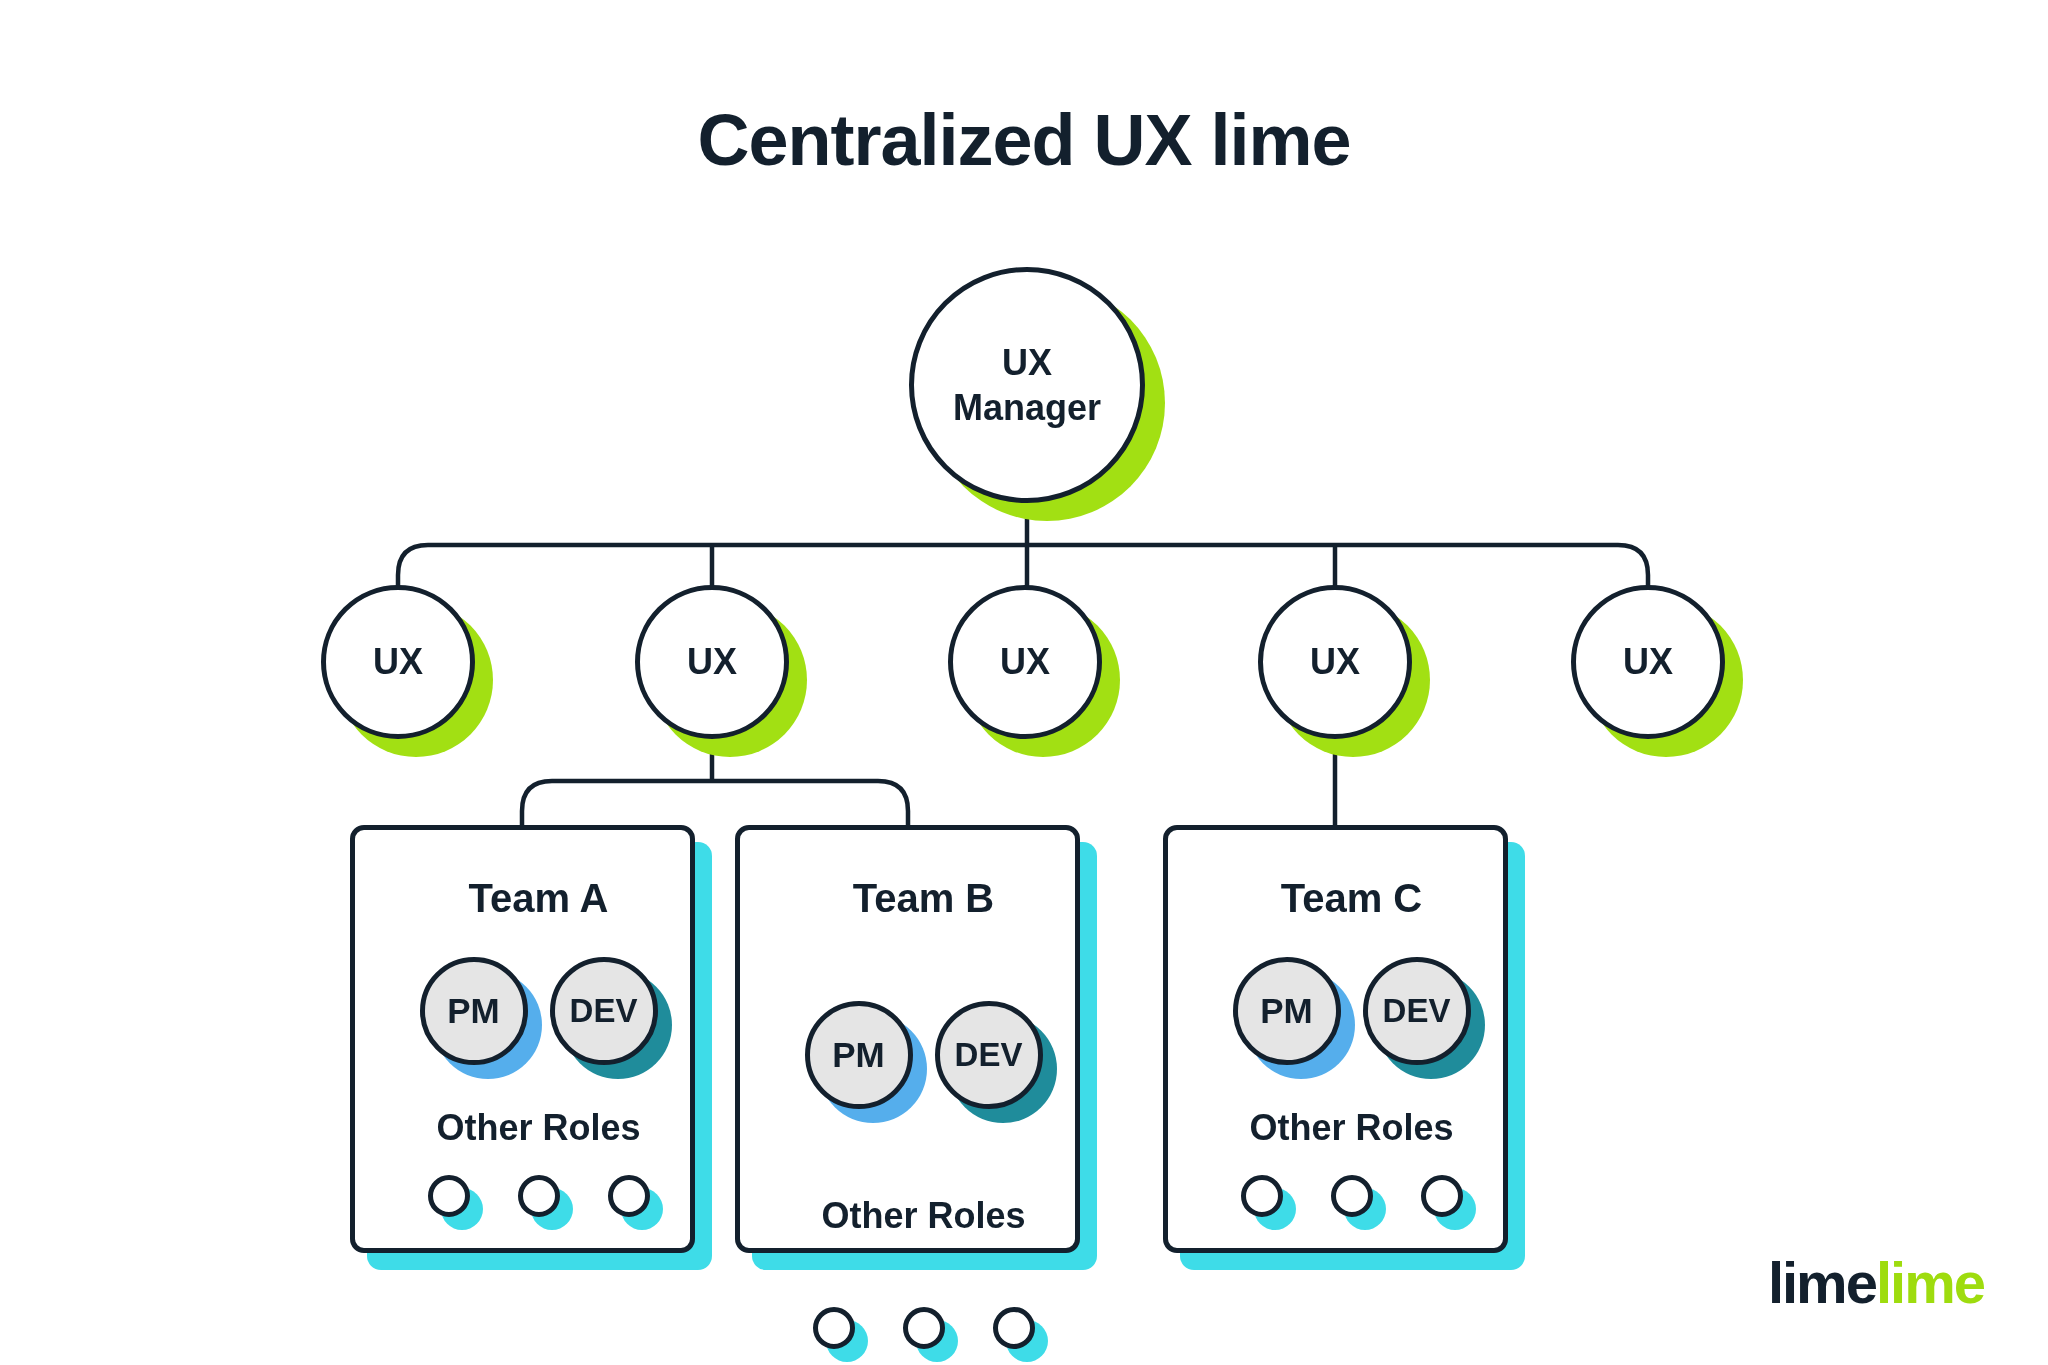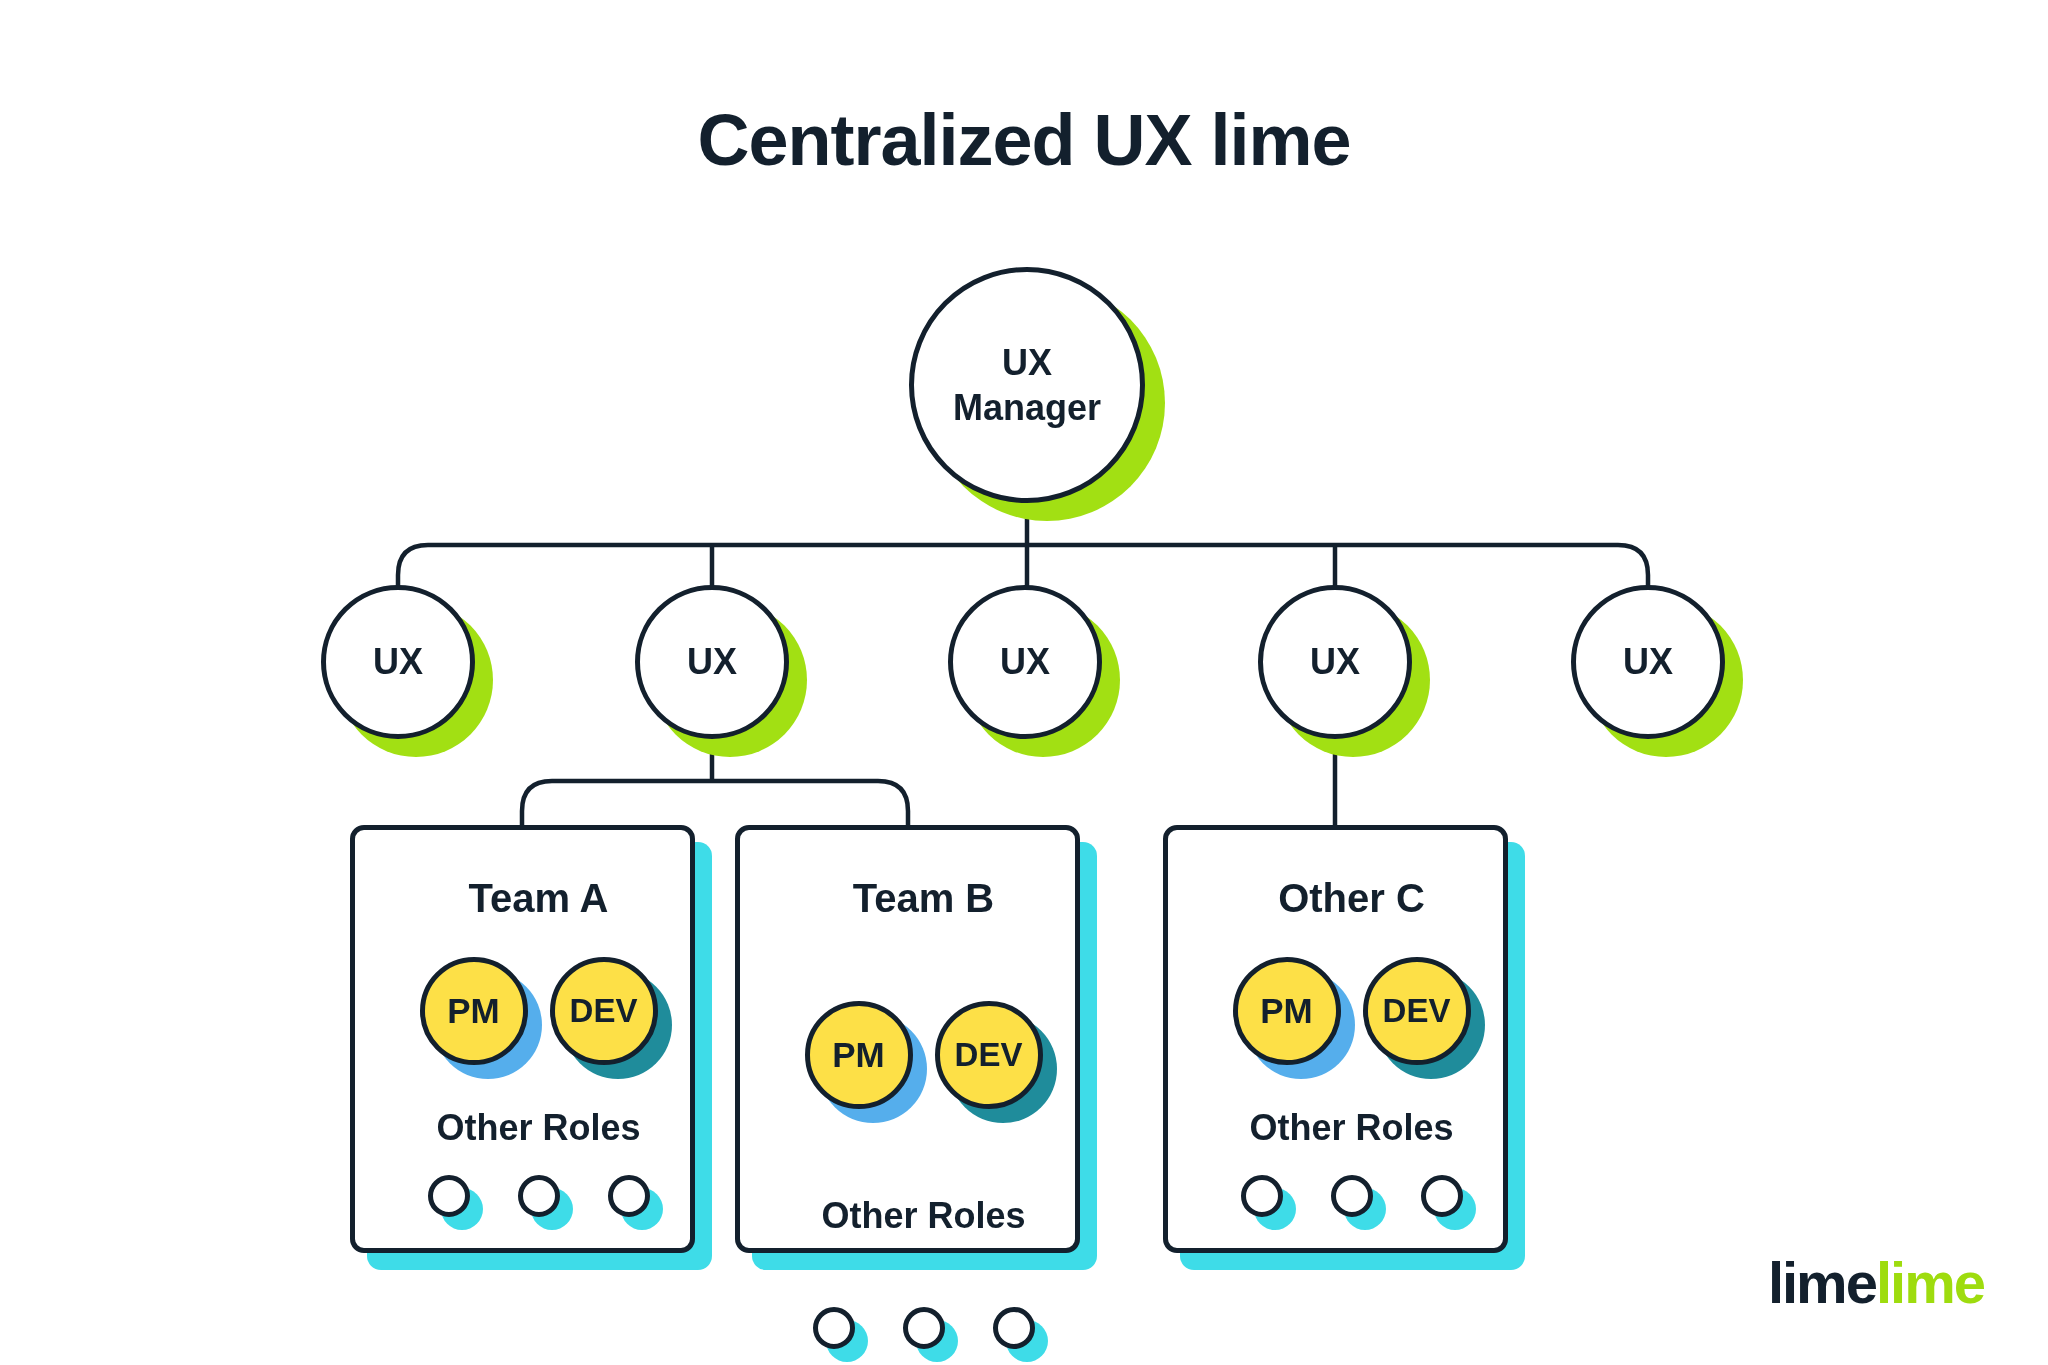--- a/index.html
+++ b/index.html
@@ -69,21 +69,21 @@
   .team-card.t0{left:350px;}
   .team-card.t1{left:735px;gap:44px;}
   .team-card.t2{left:1163px;}
   .team-title{
     margin-top:46px;
     font-size:40px;font-weight:700;color:var(--dark);
   }
   .members{display:flex;gap:22px;margin-top:36px;}
   .member{
     width:108px;height:108px;
-    background:#fde047;
+    background:#e5e5e5;
     border:5px solid var(--dark);
     border-radius:50%;
     display:flex;align-items:center;justify-content:center;
     font-weight:700;font-size:35px;color:var(--dark);
   }
   .member.pm{box-shadow:14px 14px 0 0 var(--blue);}
   .member.dev{box-shadow:14px 14px 0 0 var(--teal);font-size:33px;}
   .other-roles{
     margin-top:42px;
     font-size:36px;font-weight:700;color:var(--dark);
@@ -174,21 +174,21 @@
     </div>
     <div class="other-roles">Other Roles</div>
     <div class="dots">
       <div class="dot"></div>
       <div class="dot"></div>
       <div class="dot"></div>
     </div>
   </div>
 
   <div class="team-card t2">
-    <div class="team-title">Other C</div>
+    <div class="team-title">Team C</div>
     <div class="members">
       <div class="member pm">
         <span>PM</span>
       </div>
       <div class="member dev">
         <span>DEV</span>
       </div>
     </div>
     <div class="other-roles">Other Roles</div>
     <div class="dots">

